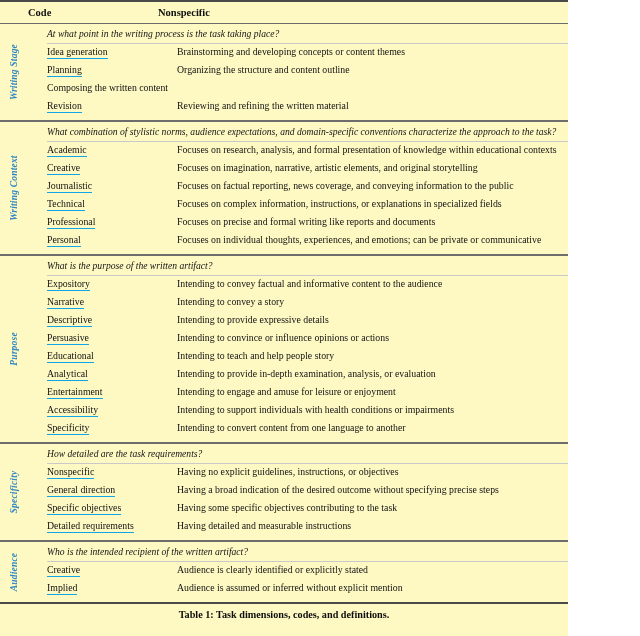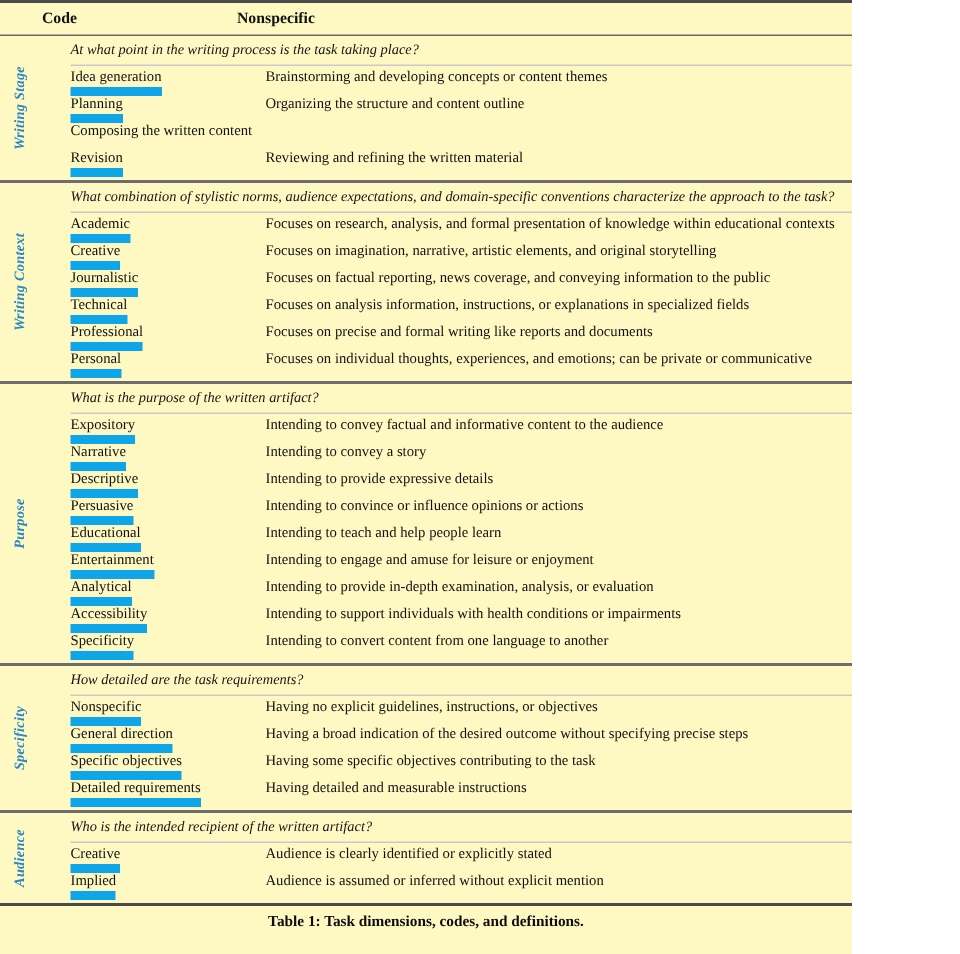--- a/index.html
+++ b/index.html
@@ -106,21 +106,21 @@
     align-items: baseline;
     height: 18px;
   }
   .code-cell {
     width: 130px;
     flex: 0 0 130px;
     font-size: 9.8px;
     color: #111111;
   }
   .code-cell .codelink {
-    border-bottom: 6px solid #0ea5e9;
+    border-bottom: 1px solid #0ea5e9;
     padding-bottom: 1px;
     display: inline-block;
     line-height: 1.05;
   }
   .def-cell {
     flex: 1;
     font-size: 9.8px;
     color: #111111;
     white-space: nowrap;
   }
@@ -191,21 +191,21 @@
             <div class="row">
               <div class="code-cell"><span class="codelink">Creative</span></div>
               <div class="def-cell">Focuses on imagination, narrative, artistic elements, and original storytelling</div>
             </div>
             <div class="row">
               <div class="code-cell"><span class="codelink">Journalistic</span></div>
               <div class="def-cell">Focuses on factual reporting, news coverage, and conveying information to the public</div>
             </div>
             <div class="row">
               <div class="code-cell"><span class="codelink">Technical</span></div>
-              <div class="def-cell">Focuses on analysis information, instructions, or explanations in specialized fields</div>
+              <div class="def-cell">Focuses on complex information, instructions, or explanations in specialized fields</div>
             </div>
             <div class="row">
               <div class="code-cell"><span class="codelink">Professional</span></div>
               <div class="def-cell">Focuses on precise and formal writing like reports and documents</div>
             </div>
             <div class="row">
               <div class="code-cell"><span class="codelink">Personal</span></div>
               <div class="def-cell">Focuses on individual thoughts, experiences, and emotions; can be private or communicative</div>
             </div>
           </div>
@@ -231,31 +231,31 @@
             <div class="row">
               <div class="code-cell"><span class="codelink">Descriptive</span></div>
               <div class="def-cell">Intending to provide expressive details</div>
             </div>
             <div class="row">
               <div class="code-cell"><span class="codelink">Persuasive</span></div>
               <div class="def-cell">Intending to convince or influence opinions or actions</div>
             </div>
             <div class="row">
               <div class="code-cell"><span class="codelink">Educational</span></div>
-              <div class="def-cell">Intending to teach and help people learn</div>
+              <div class="def-cell">Intending to teach and help people story</div>
+            </div>
+            <div class="row">
+              <div class="code-cell"><span class="codelink">Analytical</span></div>
+              <div class="def-cell">Intending to provide in-depth examination, analysis, or evaluation</div>
             </div>
             <div class="row">
               <div class="code-cell"><span class="codelink">Entertainment</span></div>
               <div class="def-cell">Intending to engage and amuse for leisure or enjoyment</div>
             </div>
             <div class="row">
-              <div class="code-cell"><span class="codelink">Analytical</span></div>
-              <div class="def-cell">Intending to provide in-depth examination, analysis, or evaluation</div>
-            </div>
-            <div class="row">
               <div class="code-cell"><span class="codelink">Accessibility</span></div>
               <div class="def-cell">Intending to support individuals with health conditions or impairments</div>
             </div>
             <div class="row">
               <div class="code-cell"><span class="codelink">Specificity</span></div>
               <div class="def-cell">Intending to convert content from one language to another</div>
             </div>
           </div>
         </div>
       </div>

